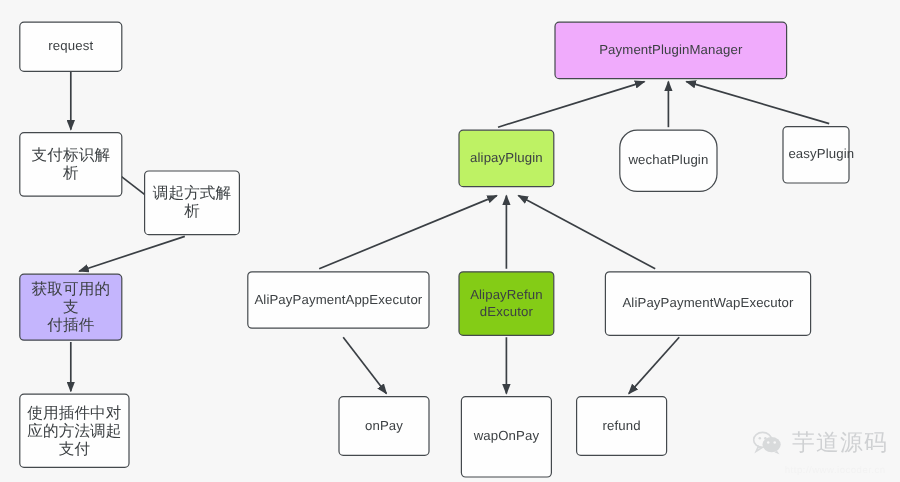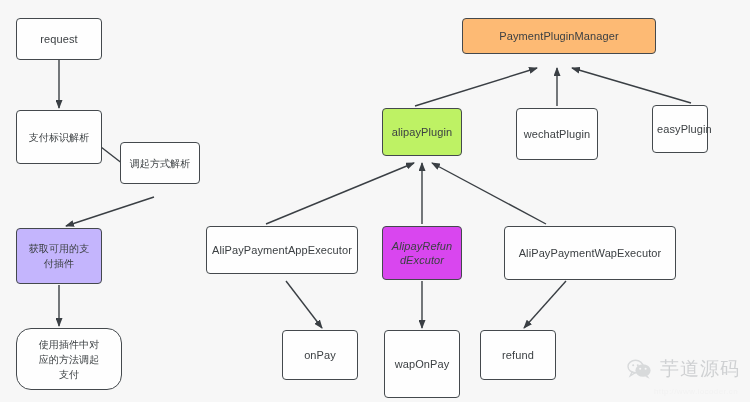--- a/index.html
+++ b/index.html
@@ -35,21 +35,21 @@
     text-align: center;
     color: #3c4043;
     font-size: 11px;
     line-height: 14px;
     letter-spacing: 0.1px;
     padding: 2px 4px;
     z-index: 2;
   }
   .node.cjk {
     font-family: "DejaVu Sans", "Liberation Sans", sans-serif;
-    font-size: 10px;
+    font-size: 13px;
     line-height: 15px;
   }
   .node-label {
     display: block;
     width: 100%;
     white-space: pre-line;
   }
   
   #watermark {
     position: absolute;
@@ -107,48 +107,48 @@
       </g>
   </svg>
 
   <div id="node-layer">
       <div class="node" style="left: 16px; top: 18px; width: 86px; height: 42px; background: rgb(254, 254, 254); border-color: rgb(68, 73, 77); color: rgb(60, 64, 67);">
         <span class="node-label">request</span>
       </div>
       <div class="node cjk" style="left: 16px; top: 110px; width: 86px; height: 54px; background: rgb(254, 254, 254); border-color: rgb(68, 73, 77); color: rgb(60, 64, 67);">
         <span class="node-label">支付标识解析</span>
       </div>
-      <div class="node cjk" style="left: 120px; top: 142px; width: 80px; height: 42px; background: rgb(254, 254, 254); border-color: rgb(68, 73, 77); color: rgb(60, 64, 67);">
+      <div class="node cjk" style="left: 120px; top: 142px; width: 80px; height: 54px; background: rgb(254, 254, 254); border-color: rgb(68, 73, 77); color: rgb(60, 64, 67);">
         <span class="node-label">调起方式解析</span>
       </div>
       <div class="node cjk" style="left: 16px; top: 228px; width: 86px; height: 56px; background: #c4b5fd; border-color: rgb(68, 73, 77); color: rgb(60, 64, 67);">
         <span class="node-label">获取可用的支
 付插件</span>
       </div>
-      <div class="node cjk" style="left: 16px; top: 328px; width: 106px; height: 62px; background: rgb(254, 254, 254); border-color: rgb(68, 73, 77); color: rgb(60, 64, 67); border-radius: 15px;">
+      <div class="node cjk" style="left: 16px; top: 328px; width: 92px; height: 62px; background: rgb(254, 254, 254); border-color: rgb(68, 73, 77); color: rgb(60, 64, 67);">
         <span class="node-label">使用插件中对
 应的方法调起
 支付</span>
       </div>
-      <div class="node" style="left: 462px; top: 18px; width: 194px; height: 36px; background: #fdba74; border-color: rgb(68, 73, 77); color: rgb(60, 64, 67); align-items: center;">
+      <div class="node" style="left: 462px; top: 18px; width: 194px; height: 48px; background: #f0abfc; border-color: rgb(68, 73, 77); color: rgb(60, 64, 67); align-items: center;">
         <span class="node-label">PaymentPluginManager</span>
       </div>
       <div class="node" style="left: 382px; top: 108px; width: 80px; height: 48px; background: #bef264; border-color: rgb(68, 73, 77); color: rgb(60, 64, 67);">
         <span class="node-label">alipayPlugin</span>
       </div>
-      <div class="node" style="left: 516px; top: 108px; width: 82px; height: 52px; background: rgb(254, 254, 254); border-color: rgb(68, 73, 77); color: rgb(60, 64, 67);">
+      <div class="node" style="left: 516px; top: 108px; width: 82px; height: 52px; background: rgb(254, 254, 254); border-color: rgb(68, 73, 77); color: rgb(60, 64, 67); border-radius: 15px;">
         <span class="node-label">wechatPlugin</span>
       </div>
       <div class="node" style="left: 652px; top: 105px; width: 56px; height: 48px; background: rgb(254, 254, 254); border-color: rgb(68, 73, 77); color: rgb(60, 64, 67);">
         <span class="node-label">easyPlugin</span>
       </div>
       <div class="node" style="left: 206px; top: 226px; width: 152px; height: 48px; background: rgb(254, 254, 254); border-color: rgb(68, 73, 77); color: rgb(60, 64, 67);">
         <span class="node-label">AliPayPaymentAppExecutor</span>
       </div>
-      <div class="node" style="left: 382px; top: 226px; width: 80px; height: 54px; background: #d946ef; border-color: rgb(68, 73, 77); color: rgb(60, 64, 67); font-style: italic;">
+      <div class="node" style="left: 382px; top: 226px; width: 80px; height: 54px; background: #84cc16; border-color: rgb(68, 73, 77); color: rgb(60, 64, 67);">
         <span class="node-label">AlipayRefun
 dExcutor</span>
       </div>
       <div class="node" style="left: 504px; top: 226px; width: 172px; height: 54px; background: rgb(254, 254, 254); border-color: rgb(68, 73, 77); color: rgb(60, 64, 67);">
         <span class="node-label">AliPayPaymentWapExecutor</span>
       </div>
       <div class="node" style="left: 282px; top: 330px; width: 76px; height: 50px; background: rgb(254, 254, 254); border-color: rgb(68, 73, 77); color: rgb(60, 64, 67);">
         <span class="node-label">onPay</span>
       </div>
       <div class="node" style="left: 384px; top: 330px; width: 76px; height: 68px; background: rgb(254, 254, 254); border-color: rgb(68, 73, 77); color: rgb(60, 64, 67);">

